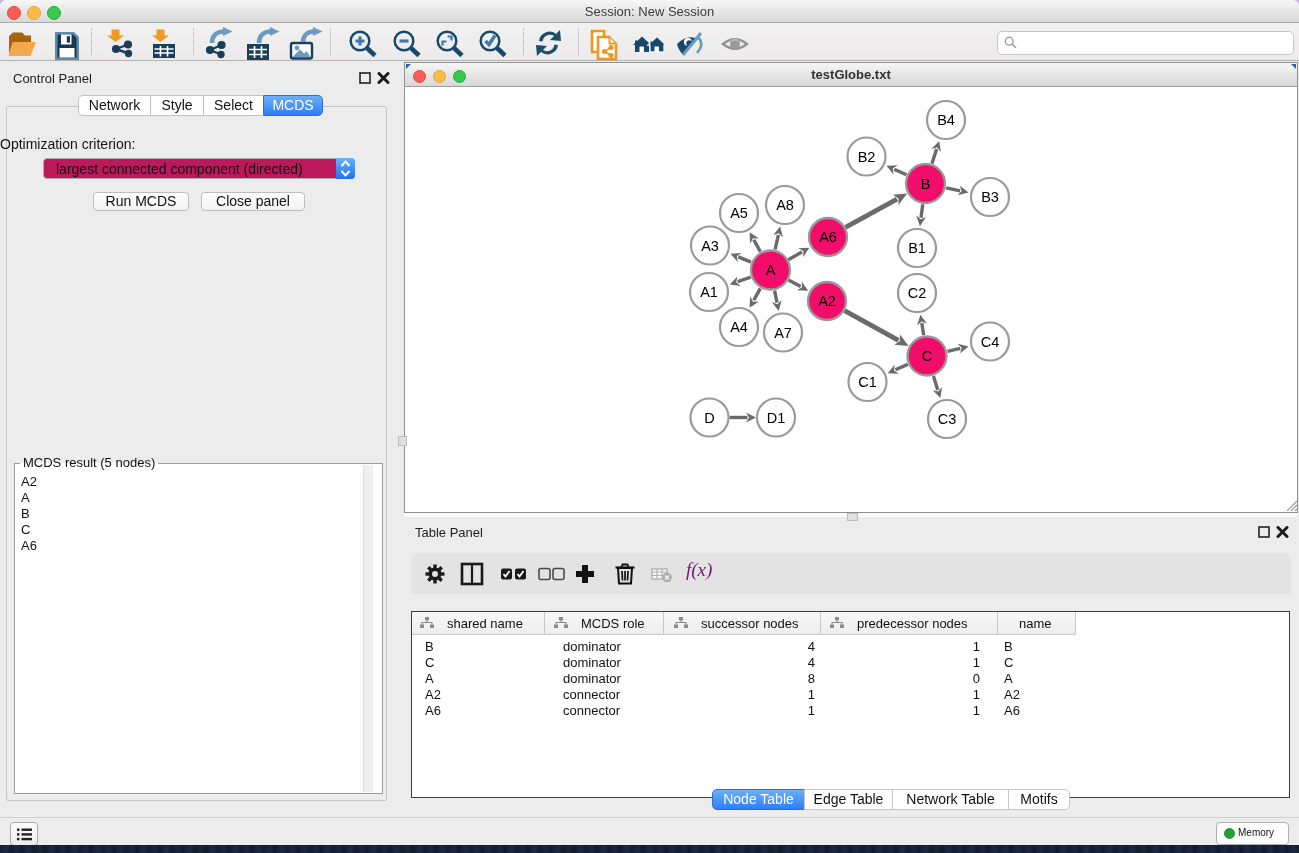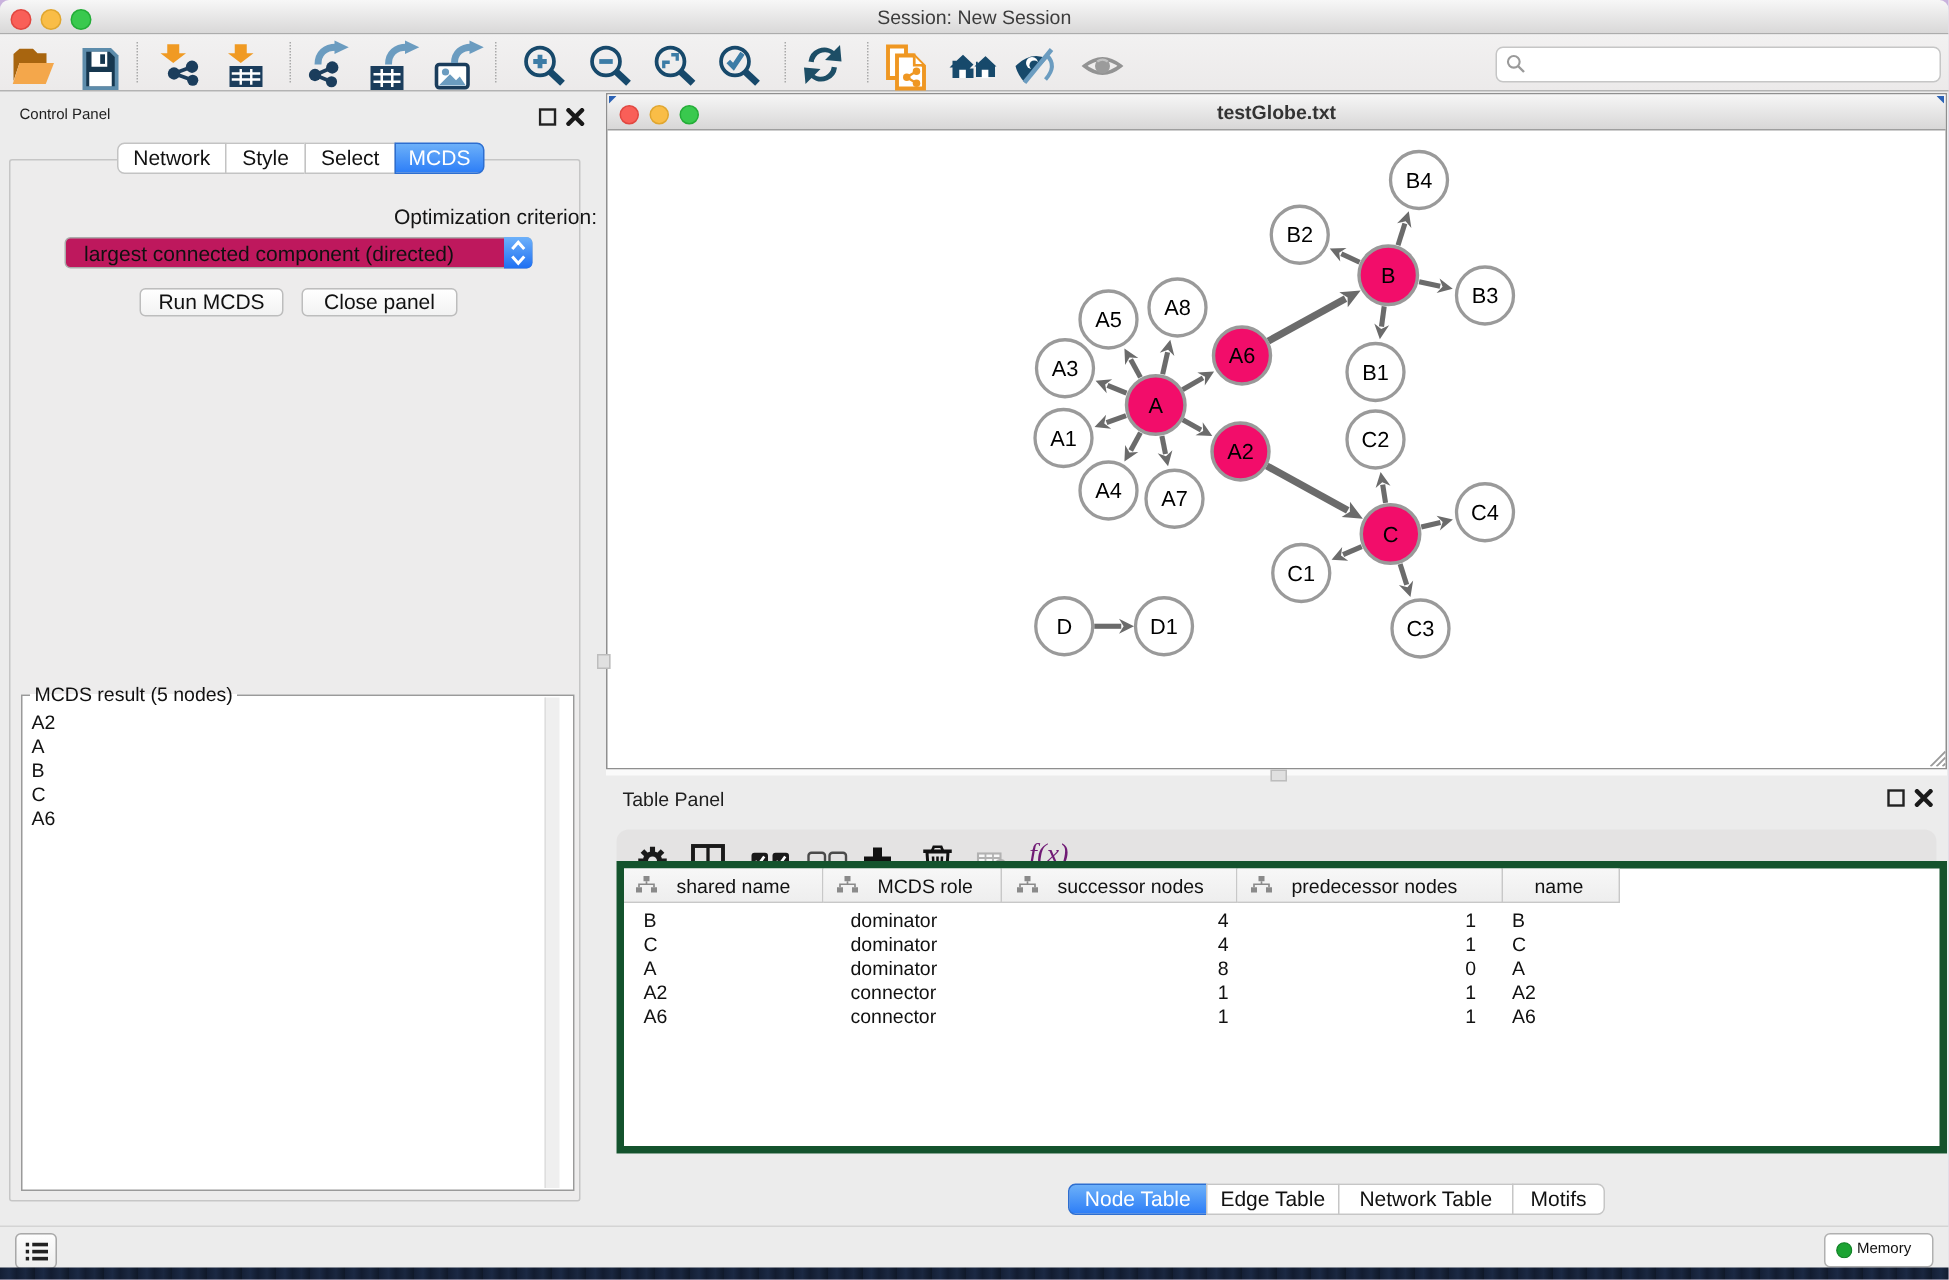--- a/index.html
+++ b/index.html
@@ -14,43 +14,43 @@
   .tl{position:absolute;border-radius:50%;width:12px;height:12px;top:5.5px;}
   #titletext{position:absolute;top:4px;left:0;width:1299px;text-align:center;
        font-size:13px;color:#3c3c3c;}
   #toolbar{position:absolute;left:0;top:23px;width:1299px;height:37px;
        background:linear-gradient(#f2f1f1,#eceaea);border-bottom:1px solid #b3b3b3;}
   .tsep{position:absolute;top:5px;height:27px;width:0;
        border-left:1px dotted #a9a9a9;}
   #search{position:absolute;left:997px;top:8px;width:295px;height:22px;
        background:#fff;border:1px solid #c6c6c6;border-radius:5px;}
   
-  #cptitle{position:absolute;left:13px;top:71px;font-size:10px;color:#1e1e1e;text-align:right;}
+  #cptitle{position:absolute;left:13px;top:71px;font-size:13px;color:#1e1e1e;text-align:right;}
   #cppanel{position:absolute;left:6px;top:106px;width:379px;height:693px;
        background:#edecec;border:1px solid #c6c6c6;border-radius:2px;}
   .seg{position:absolute;top:95px;height:19px;background:#fff;
        border:1px solid #c3c3c3;font-size:14px;color:#111;text-align:center;
        line-height:19px;}
   .segsel{background:linear-gradient(#6cb0f9,#2d7ef7);color:#fff;border:1px solid #2d6ed0;}
   .btn{position:absolute;height:17px;background:linear-gradient(#ffffff,#f2f2f2);
        border:1px solid #bdbdbd;border-radius:4px;font-size:14px;color:#111;
        text-align:center;line-height:17px;}
   
   #nw{position:absolute;left:404px;top:62px;width:892px;height:449px;
       border:1px solid #8f8f8f;background:#fff;}
   #nwtitle{position:absolute;left:0;top:0;width:892px;height:23px;
       background:linear-gradient(#f6f6f6,#d8d7d7);border-bottom:1px solid #9e9e9e;}
   .tl2{position:absolute;border-radius:50%;width:11px;height:11px;top:7px;}
   .graph{position:absolute;left:0px;top:24px;}
   
   #tptitle{position:absolute;left:415px;top:525px;font-size:13px;color:#1e1e1e;}
   #tptools{position:absolute;left:411px;top:553px;width:880px;height:41px;
       background:#e4e3e3;border-radius:8px 8px 0 0;}
-  #tbl{position:absolute;left:411px;top:574px;width:877px;height:185px;
-      background:#fff;border:5px solid #14532d;}
+  #tbl{position:absolute;left:411px;top:611px;width:877px;height:185px;
+      background:#fff;border:1px solid #14532d;}
   .th{position:absolute;top:0;height:22px;background:linear-gradient(#f7f7f7,#eeeeee);
       border-right:1px solid #c8c8c8;border-bottom:1px solid #c8c8c8;
       font-size:13px;color:#111;}
   .thlabel{position:absolute;top:4px;font-size:13px;color:#111;}
   .cell{position:absolute;font-size:13px;color:#111;height:16px;line-height:16px;}
   .btab{position:absolute;top:789px;height:19px;background:#fff;border:1px solid #c6c6c6;
       font-size:14px;color:#111;text-align:center;line-height:19px;margin-left:40px;}
   .btabsel{background:linear-gradient(#6cb0f9,#2d7ef7);color:#fff;border:1px solid #2d6ed0;}
   #statusbar{position:absolute;left:0;top:817px;width:1299px;height:28px;
       background:#ececec;border-top:1px solid #d4d4d4;}
@@ -204,21 +204,21 @@
 <div id="cptitle">Control Panel</div>
 <svg class="abs" style="left:359px;top:72px;" width="32" height="12" viewBox="0 0 32 12">
   <rect x="1" y="1" width="10" height="10" fill="none" stroke="#222" stroke-width="1.6"></rect>
   <path d="M20 1.5 L29 10.5 M29 1.5 L20 10.5" stroke="#1a1a1a" stroke-width="3" stroke-linecap="round"></path>
 </svg>
 <div id="cppanel"></div>
 <div class="seg" style="left:78px;width:71px;border-radius:5px 0 0 5px;">Network</div>
 <div class="seg" style="left:150px;width:52px;">Style</div>
 <div class="seg" style="left:203px;width:59px;">Select</div>
 <div class="seg segsel" style="left:263px;width:58px;border-radius:0 5px 5px 0;">MCDS</div>
-<div class="abs" style="left:0px;top:136px;width:398px;text-align:right;font-size:14px;color:#151515;">Optimization criterion:</div>
+<div class="abs" style="left:0px;top:136px;width:398px;text-align:left;font-size:14px;color:#151515;">Optimization criterion:</div>
 <div class="abs" style="left:43px;top:158px;width:310px;height:19px;background:#be185d;border:1px solid #ababab;border-radius:4px;">
   <div class="abs" style="left:12px;top:2px;font-size:14px;color:#111;">largest connected component (directed)</div>
   <div class="abs" style="left:292px;top:-1px;width:19px;height:21px;background:linear-gradient(#6db1fa,#1e6ff2);border-radius:0 4px 4px 0;">
     <svg width="19" height="21" viewBox="0 0 19 21">
       <path d="M5.5 8 L9.5 3.5 L13.5 8" fill="none" stroke="#fff" stroke-width="2"></path>
       <path d="M5.5 13 L9.5 17.5 L13.5 13" fill="none" stroke="#fff" stroke-width="2"></path>
     </svg>
   </div>
 </div>
 <div class="btn" style="left:93px;top:192px;width:94px;">Run MCDS</div>

